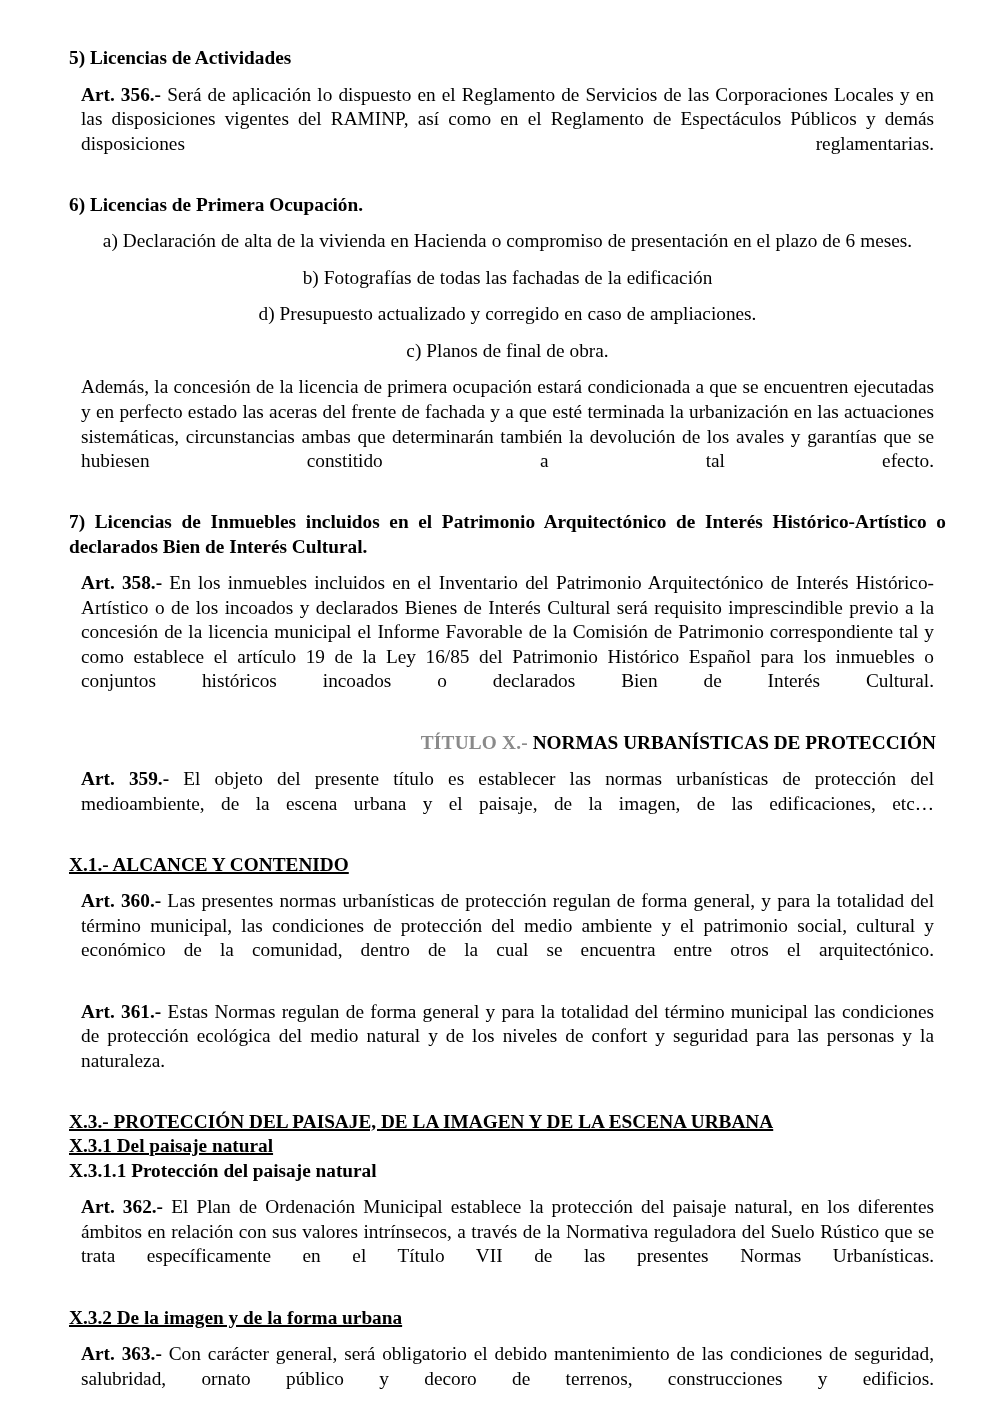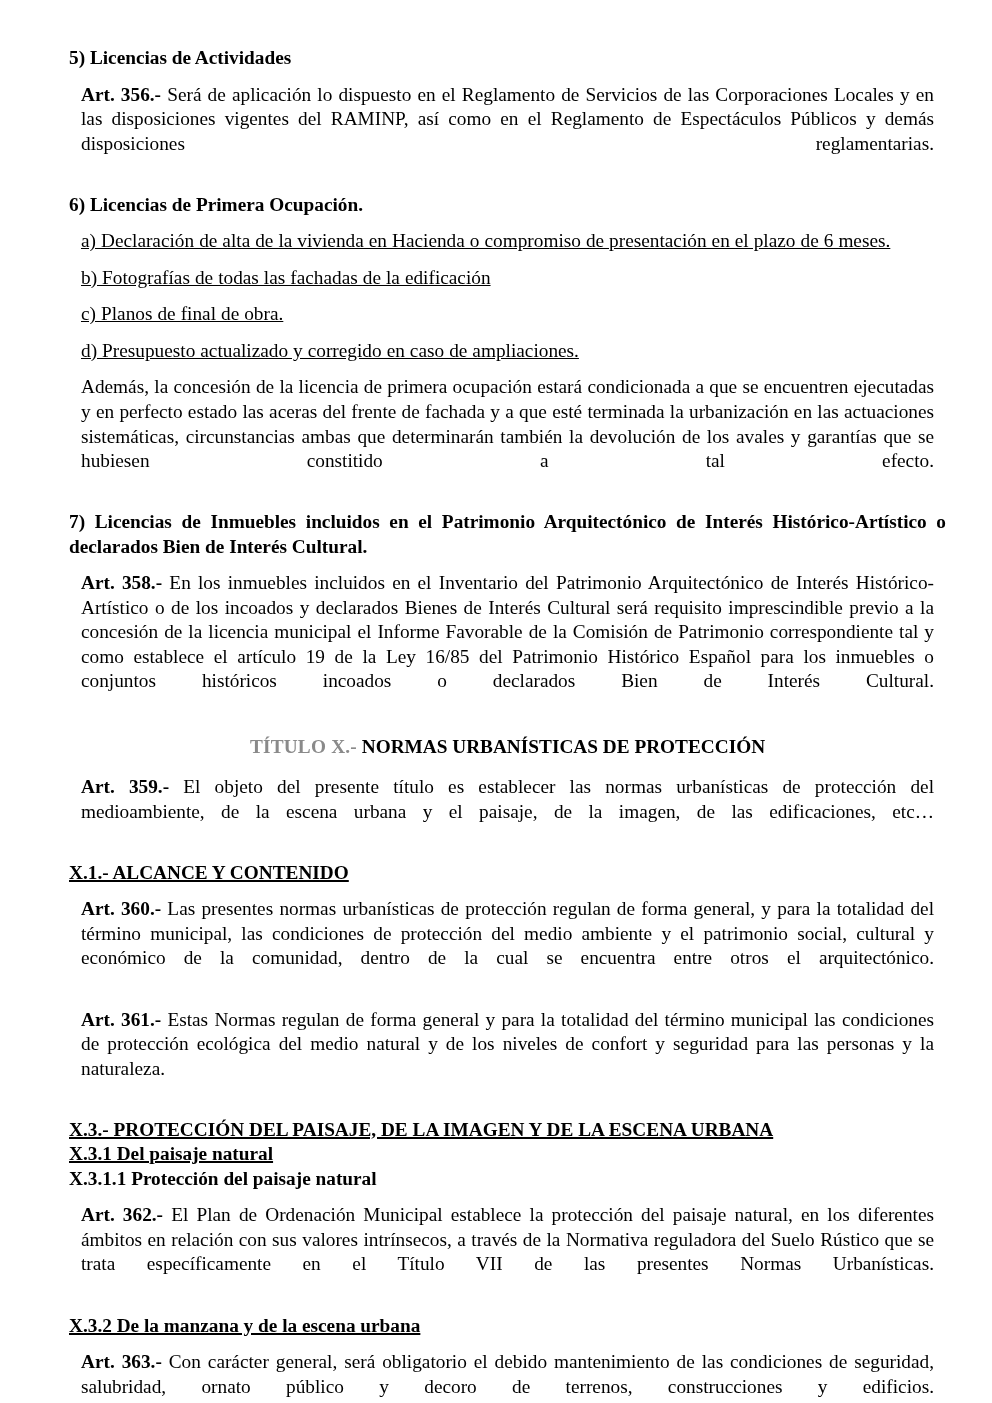--- a/index.html
+++ b/index.html
@@ -32,46 +32,45 @@
     hyphens: none;
     word-spacing: 0.2px;
   }
   
   p.para::after {
     content: "";
     display: inline-block;
     width: 100%;
   }
   p.nojust {
-    text-align: left;
-    text-decoration: underline;
+    text-align: center;
   }
   p.nojust::after { content: none; display: none; }
 
   .b { font-weight: bold; }
   .u { text-decoration: underline; text-underline-offset: 1.5px; }
 
   h1.head, h2.head, h3.head {
     margin: 0;
     font-size: 19.3px;
     line-height: 24.55px;
     font-weight: bold;
     text-align: left;
     white-space: nowrap;
   }
   .head .u {
     text-decoration: underline;
     text-underline-offset: 1px;
     text-decoration-thickness: 1.5px;
   }
   .title-line {
-    margin: 16px;
+    margin: 10px;
     font-size: 19.3px;
     line-height: 24.55px;
-    text-align: center;
+    text-align: right;
     white-space: nowrap;
   }
   .title-line .t-prefix {
     color: #8a8a8a;
     font-weight: bold;
     letter-spacing: 0.2px;
   }
   .title-line .t-main {
     color: #000000;
     font-weight: bold;
@@ -89,22 +88,22 @@
 
     <p class="para"><span class="b">Art. 356.-</span><span> Será de aplicación lo dispuesto en el Reglamento de Servicios de las Corporaciones Locales y en las disposiciones vigentes del RAMINP, así como en el Reglamento de Espectáculos Públicos y demás disposiciones reglamentarias.</span></p>
 
     <h2 class="head">
       <span>6) Licencias de Primera Ocupación.</span>
     </h2>
 
 
     <p class="para nojust">a) Declaración de alta de la vivienda en Hacienda o compromiso de presentación en el plazo de 6 meses.</p>
     <p class="para nojust">b) Fotografías de todas las fachadas de la edificación</p>
+    <p class="para nojust">d) Presupuesto actualizado y corregido en caso de ampliaciones.</p>
     <p class="para nojust">c) Planos de final de obra.</p>
-    <p class="para nojust">d) Presupuesto actualizado y corregido en caso de ampliaciones.</p>
 
     <p class="para">Además, la concesión de la licencia de primera ocupación estará condicionada a que se encuentren ejecutadas y en perfecto estado las aceras del frente de fachada y a que esté terminada la urbanización en las actuaciones sistemáticas, circunstancias ambas que determinarán también la devolución de los avales y garantías que se hubiesen constitido a tal efecto.</p>
 
     <h2 class="head" style="white-space: normal; text-align: justify;">
       <span>7) Licencias de Inmuebles incluidos en el Patrimonio Arquitectónico de Interés Histórico-Artístico o declarados Bien de Interés Cultural.</span>
     </h2>
 
     <p class="para"><span class="b">Art. 358.-</span><span> En los inmuebles incluidos en el Inventario del Patrimonio Arquitectónico de Interés Histórico-Artístico o de los incoados y declarados Bienes de Interés Cultural será requisito imprescindible previo a la concesión de la licencia municipal el Informe Favorable de la Comisión de Patrimonio correspondiente tal y como establece el artículo 19 de la Ley 16/85 del Patrimonio Histórico Español para los inmuebles o conjuntos históricos incoados o declarados Bien de Interés Cultural.</span></p>
 
     <p class="title-line"><span class="t-prefix">TÍTULO X.-</span><span class="t-main"> NORMAS URBANÍSTICAS DE PROTECCIÓN</span></p>
@@ -129,21 +128,21 @@
       <span class="u">X.3.1 Del paisaje natural</span>
     </h3>
 
     <h3 class="head">
       <span>X.3.1.1 Protección del paisaje natural</span>
     </h3>
 
     <p class="para"><span class="b">Art. 362.-</span><span> El Plan de Ordenación Municipal establece la protección del paisaje natural, en los diferentes ámbitos en relación con sus valores intrínsecos, a través de la Normativa reguladora del Suelo Rústico que se trata específicamente en el Título VII de las presentes Normas Urbanísticas.</span></p>
 
     <h3 class="head">
-      <span class="u">X.3.2 De la manzana y de la escena urbana</span>
+      <span class="u">X.3.2 De la imagen y de la forma urbana</span>
     </h3>
 
     <p class="para"><span class="b">Art. 363.-</span><span> Con carácter general, será obligatorio el debido mantenimiento de las condiciones de seguridad, salubridad, ornato público y decoro de terrenos, construcciones y edificios.</span></p>
 
     <h3 class="head">
       <span>X.3.2.1 Conservación de los espacios</span>
     </h3>
 
     <p class="para"><span class="b">Art. 364.-</span><span> Los espacios interiores a las parcelas, y no accesibles al público, como por ejemplo patios de manzana y espacios abiertos en proindiviso, deberán ser conservados y cuidados por sus propietarios particulares en las debidas condiciones de seguridad, salubridad y ornato público. Estarán debidamente cerrados. El mismo tratamiento se dará a los solares no edificados.</span></p>
 

